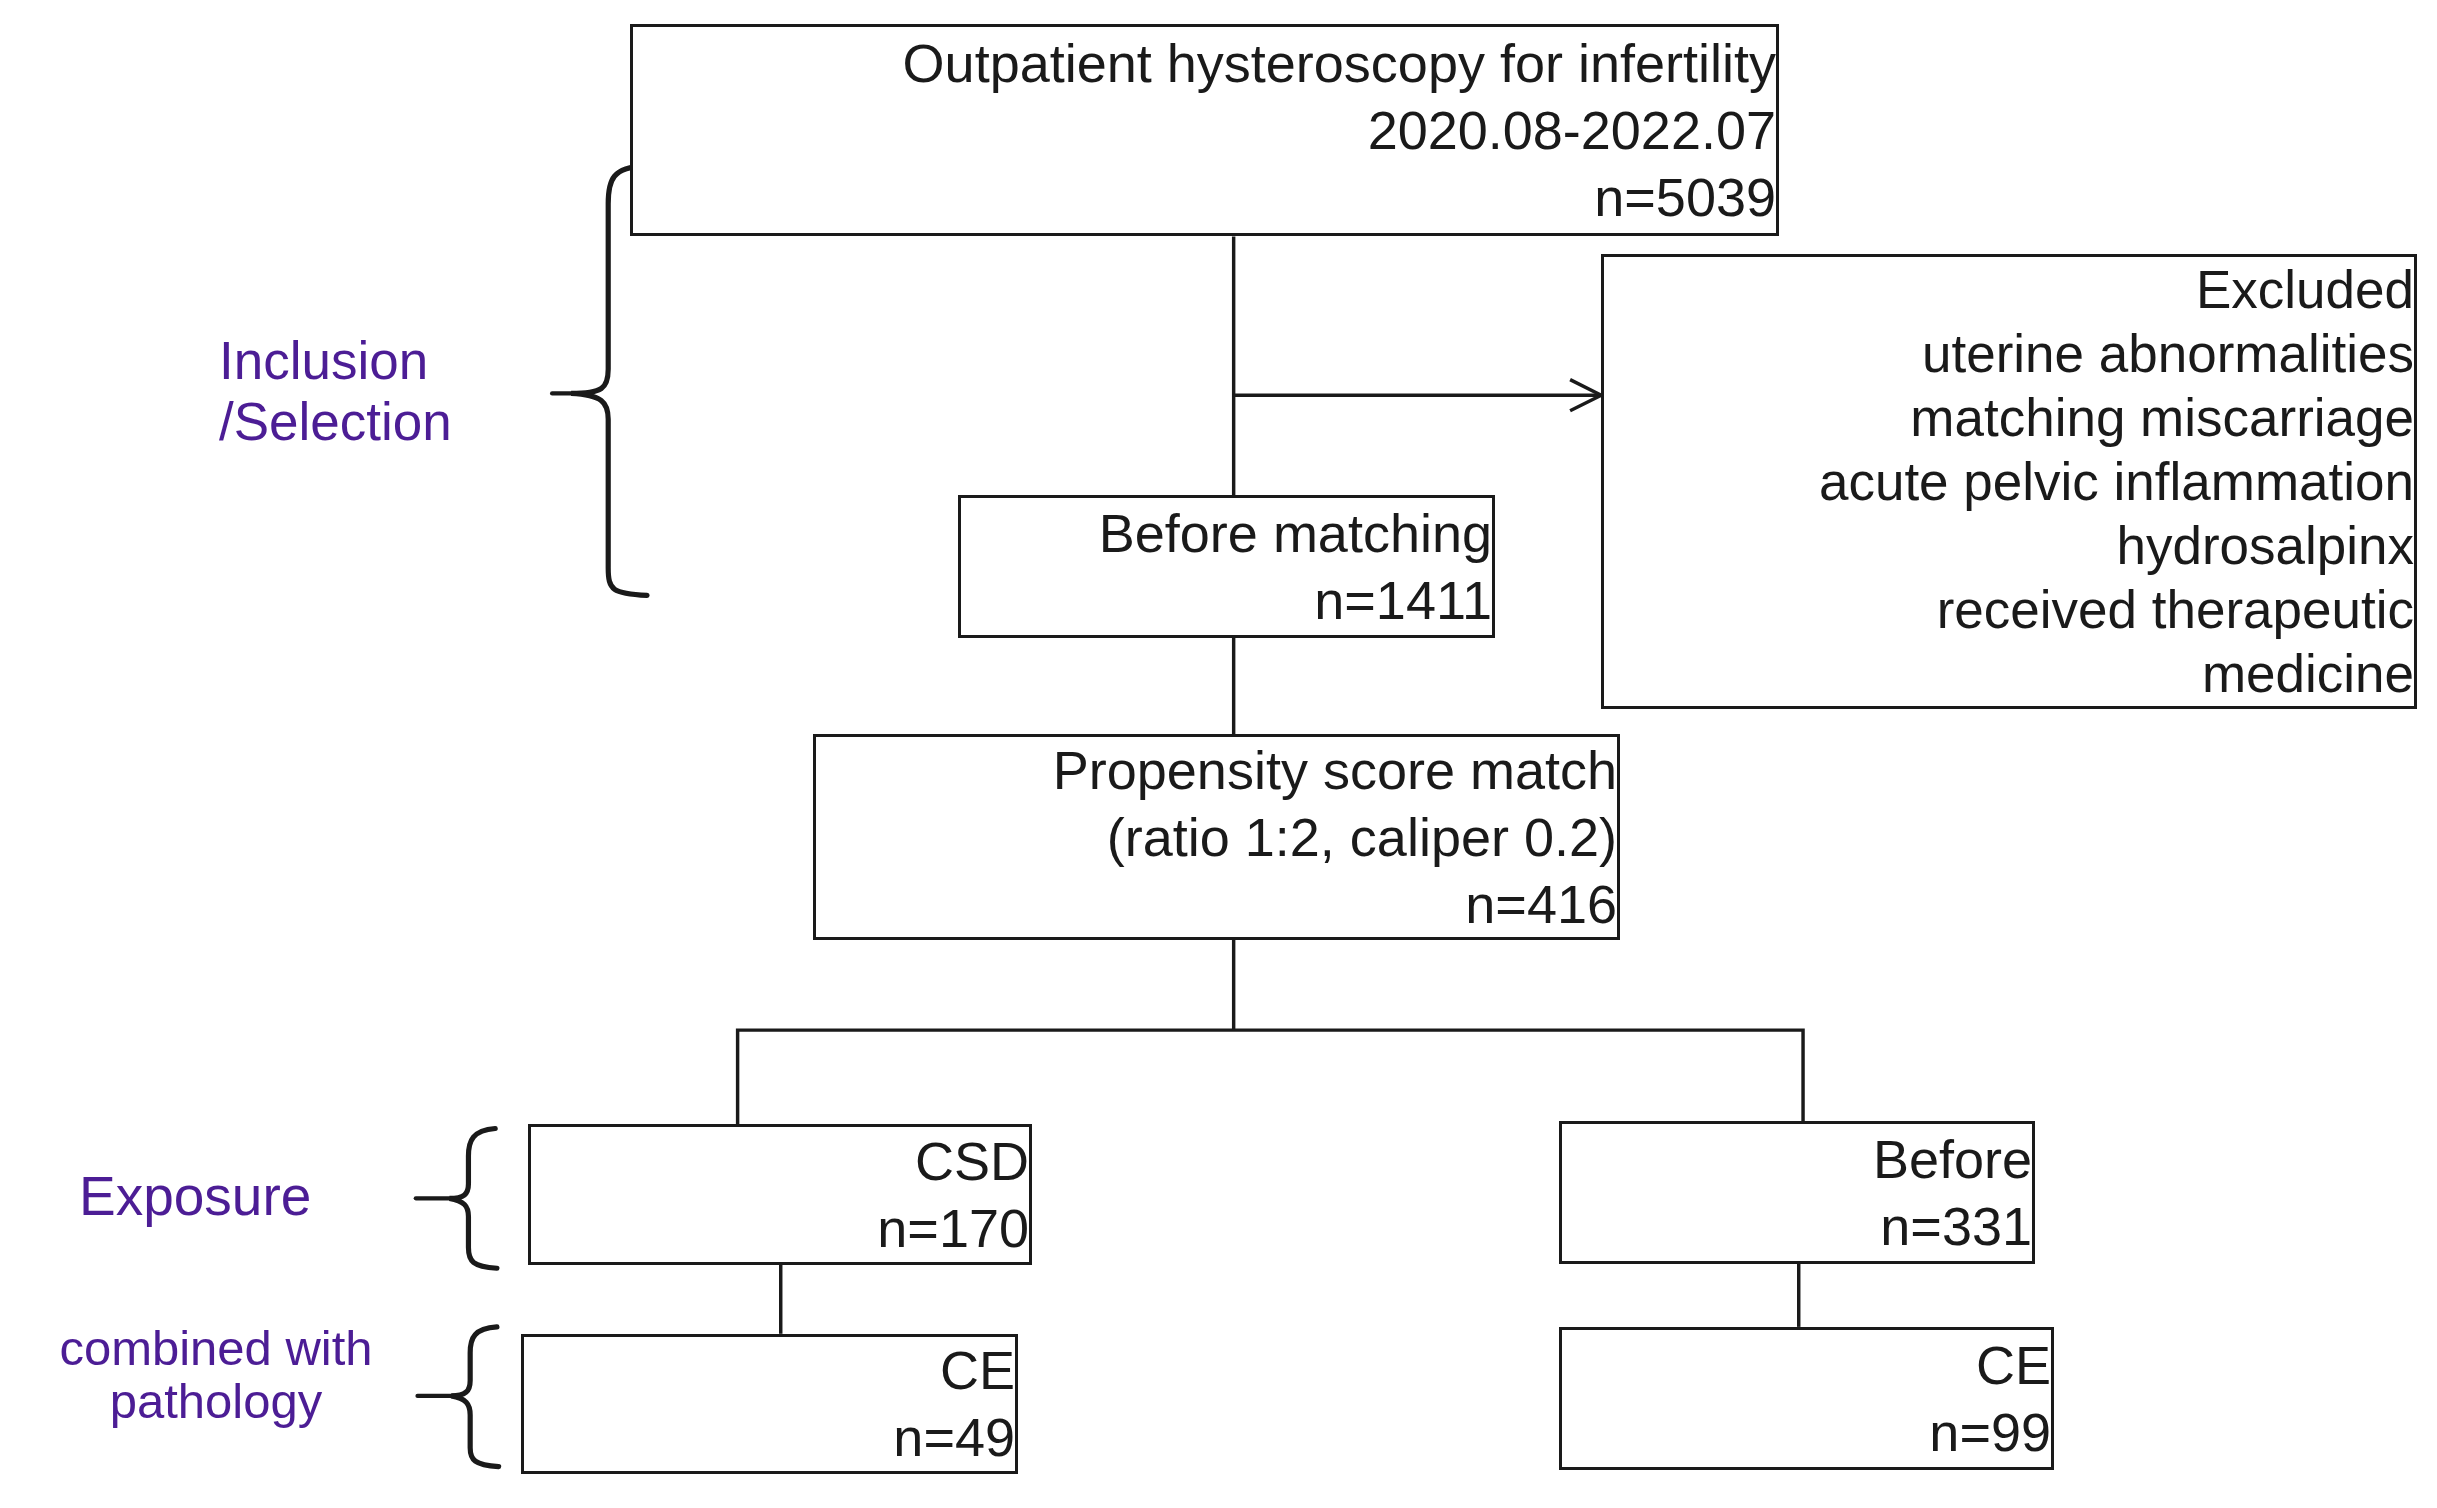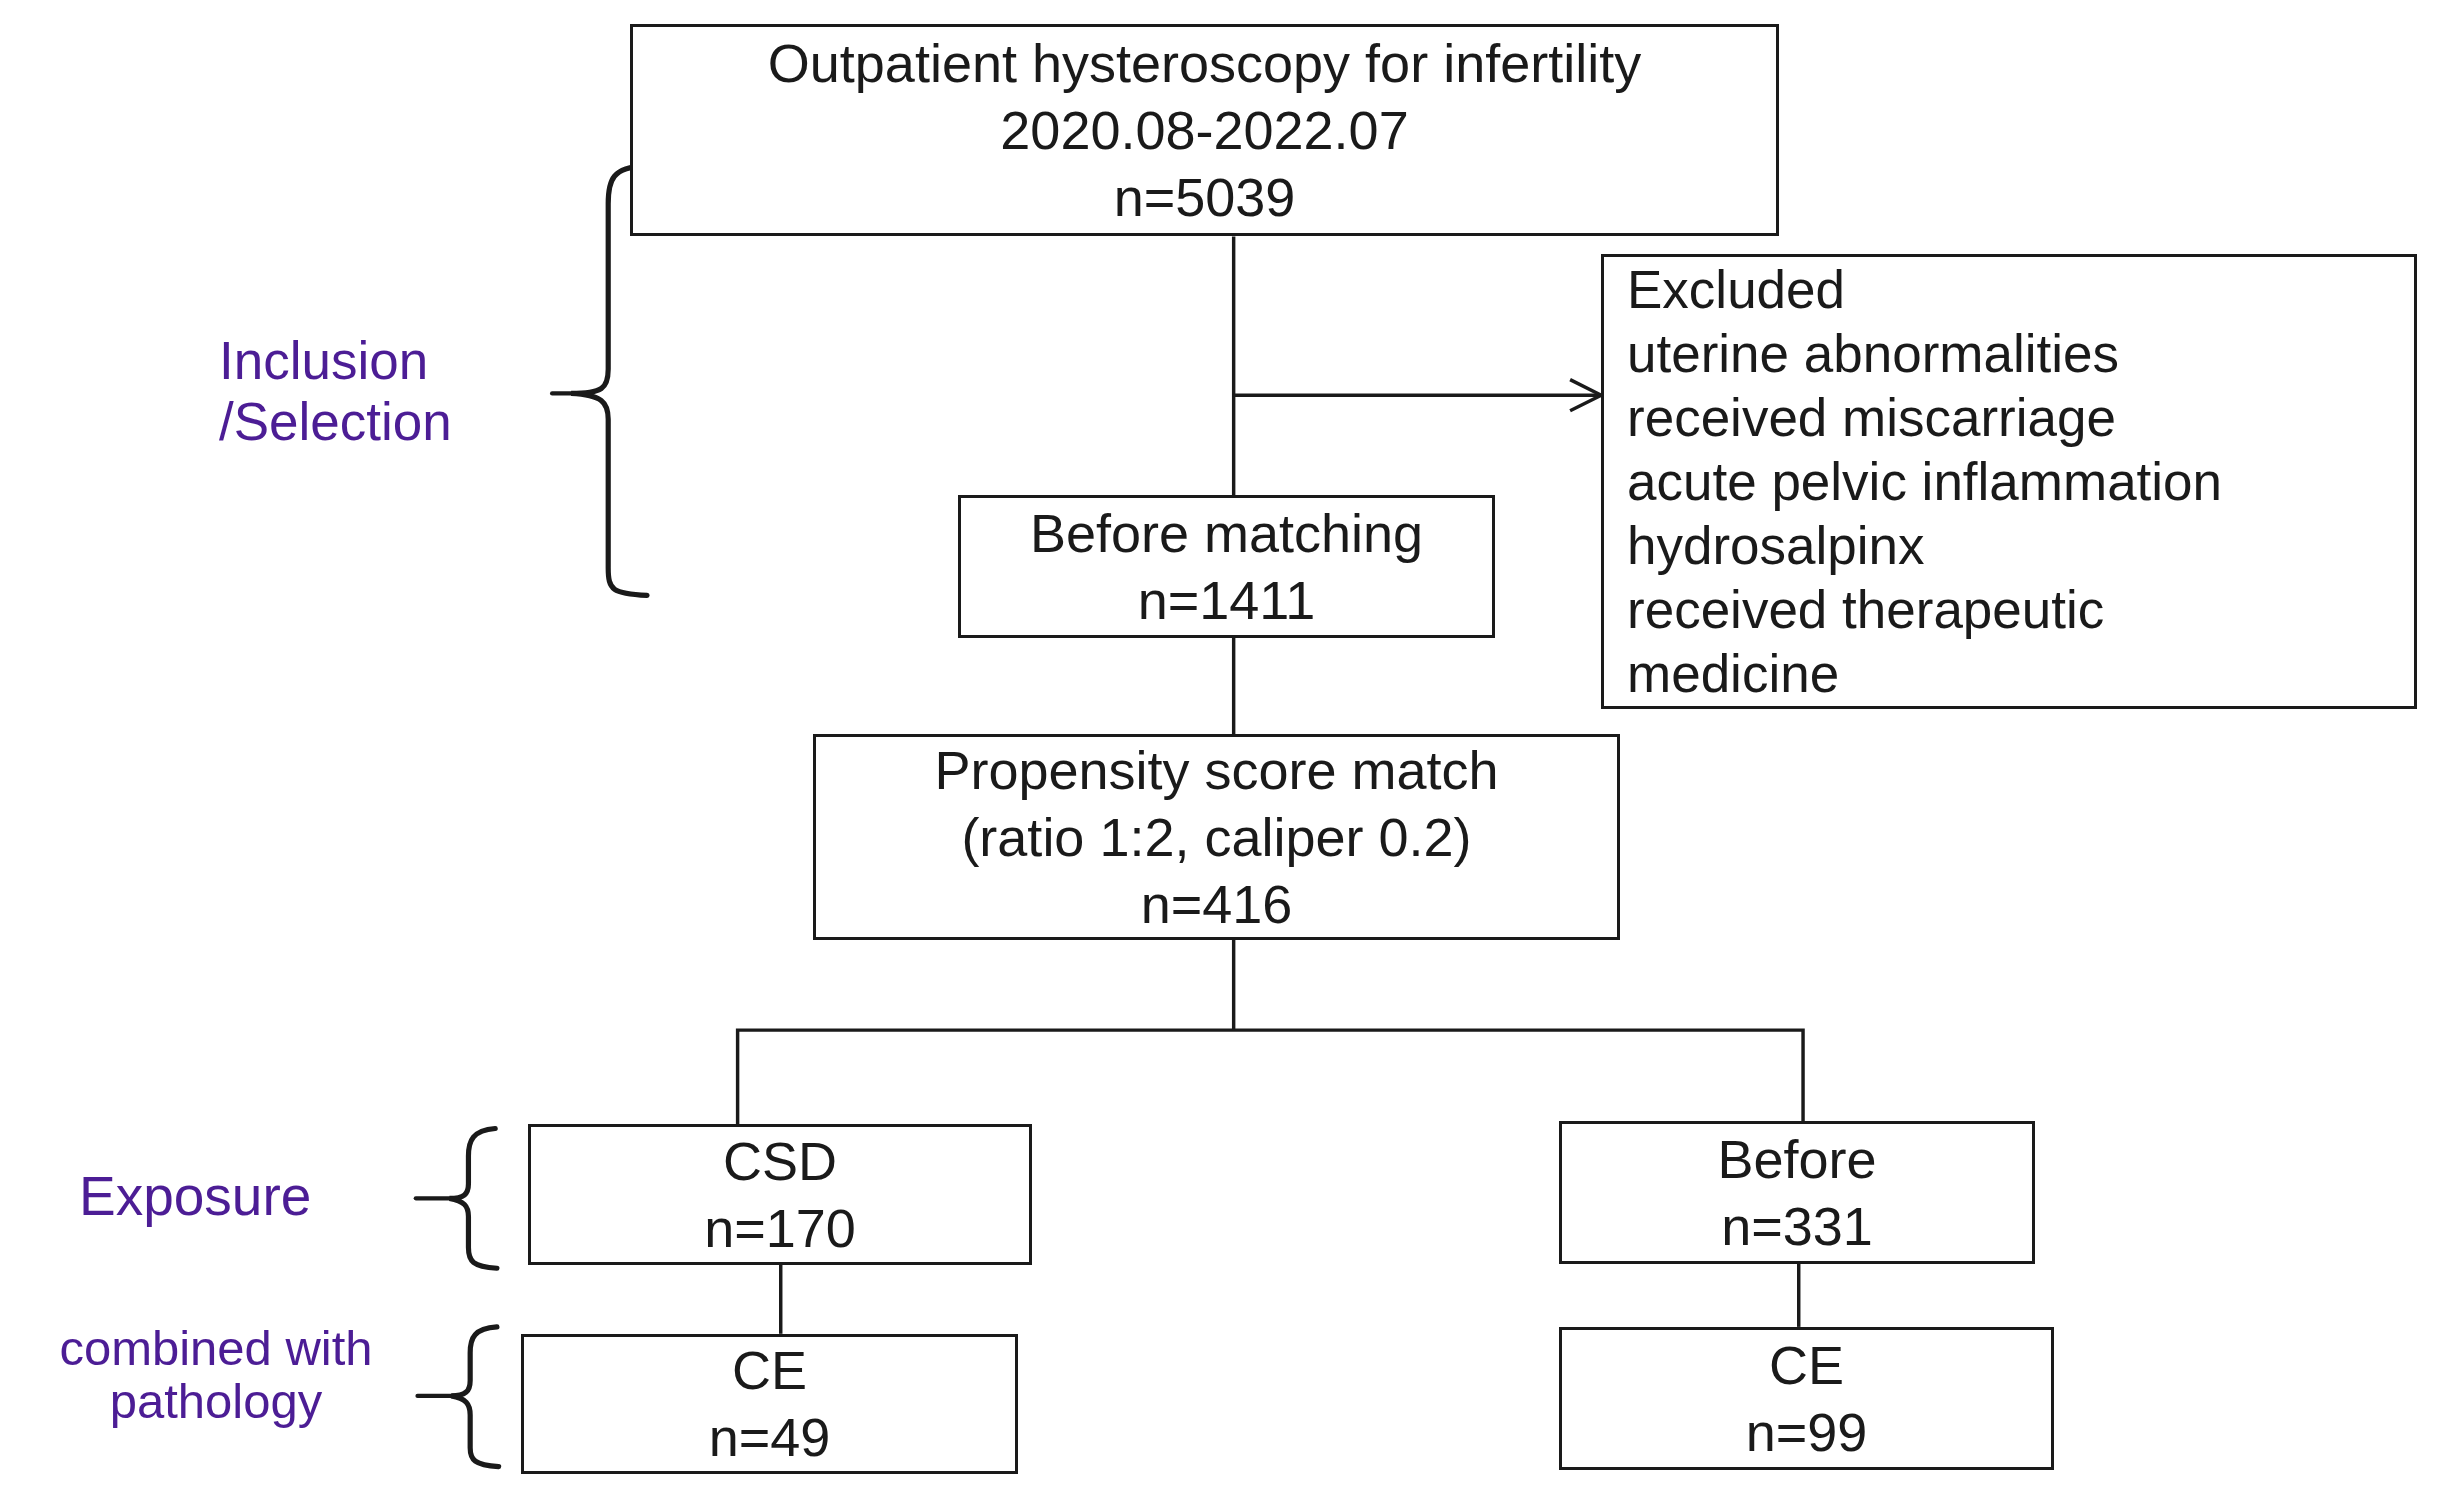--- a/index.html
+++ b/index.html
@@ -29,21 +29,21 @@
     border: 3.5px solid #1a1a1a;
     background: #ffffff;
     display: flex;
     flex-direction: column;
     justify-content: center;
     text-align: center;
     font-size: 54px;
     line-height: 67px;
     color: #1a1a1a;
   }
-  .box .ln { white-space: nowrap; }
+  .box .ln { white-space: nowrap; text-align: right; }
   .box.left-align {
     text-align: left;
     padding-left: 23px;
     font-size: 53px;
     line-height: 64px;
   }
   .stage-label {
     position: absolute;
     color: #4c1d95;
     font-size: 53px;
@@ -88,21 +88,21 @@
 
   <div class="box" style="left:630px; top:24px; width:1149px; height:212px;">
     <div class="ln">Outpatient hysteroscopy for infertility</div>
     <div class="ln">2020.08-2022.07</div>
     <div class="ln">n=5039</div>
   </div>
 
   <div class="box left-align" style="left:1601px; top:254px; width:816px; height:455px;">
     <div class="ln">Excluded</div>
     <div class="ln">uterine abnormalities</div>
-    <div class="ln">received miscarriage</div>
+    <div class="ln">matching miscarriage</div>
     <div class="ln">acute pelvic inflammation</div>
     <div class="ln">hydrosalpinx</div>
     <div class="ln">received therapeutic</div>
     <div class="ln">medicine</div>
   </div>
 
   <div class="box" style="left:958px; top:495px; width:537px; height:143px;">
     <div class="ln">Before matching</div>
     <div class="ln">n=1411</div>
   </div>

